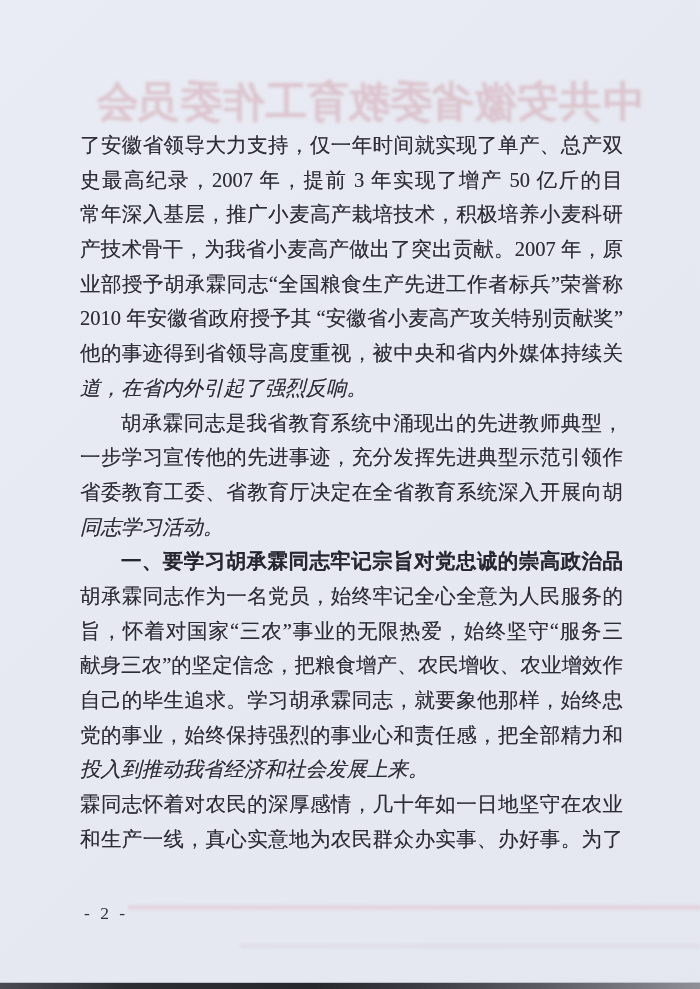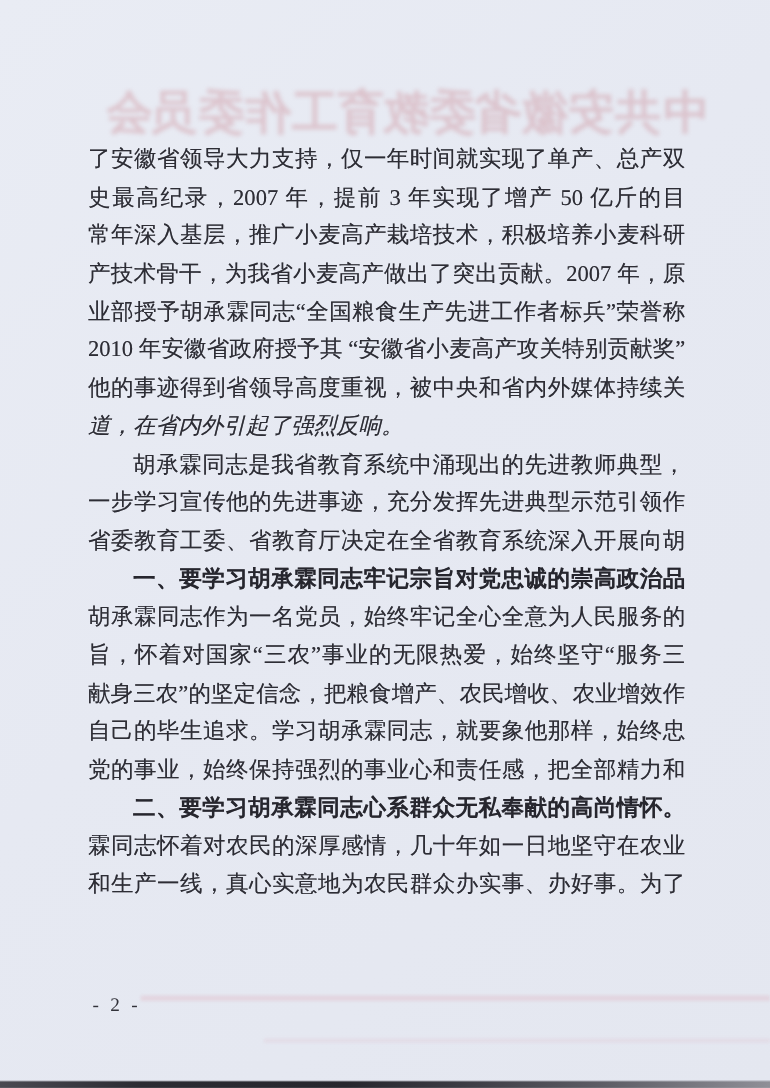--- a/index.html
+++ b/index.html
@@ -112,27 +112,28 @@
       <div class="line"><span>史最高纪录，2007 年，提前 3 年实现了增产 50 亿斤的目标。他</span></div>
       <div class="line"><span>常年深入基层，推广小麦高产栽培技术，积极培养小麦科研和生</span></div>
       <div class="line"><span>产技术骨干，为我省小麦高产做出了突出贡献。2007 年，原农</span></div>
       <div class="line"><span>业部授予胡承霖同志“全国粮食生产先进工作者标兵”荣誉称号。</span></div>
       <div class="line"><span>2010 年安徽省政府授予其 “安徽省小麦高产攻关特别贡献奖” 。</span></div>
       <div class="line"><span>他的事迹得到省领导高度重视，被中央和省内外媒体持续关注报</span></div>
       <div class="line last"><span>道，在省内外引起了强烈反响。</span></div>
       <div class="line indent"><span>胡承霖同志是我省教育系统中涌现出的先进教师典型，为进</span></div>
       <div class="line"><span>一步学习宣传他的先进事迹，充分发挥先进典型示范引领作用，</span></div>
       <div class="line"><span>省委教育工委、省教育厅决定在全省教育系统深入开展向胡承霖</span></div>
+      <div class="line last"><span>同志学习活动。</span></div>
       <div class="line indent"><span class="bold">一、要学习胡承霖同志牢记宗旨对党忠诚的崇高政治品德。</span></div>
       <div class="line"><span>胡承霖同志作为一名党员，始终牢记全心全意为人民服务的宗</span></div>
       <div class="line"><span>旨，怀着对国家“三农”事业的无限热爱，始终坚守“服务三农、</span></div>
       <div class="line"><span>献身三农”的坚定信念，把粮食增产、农民增收、农业增效作为</span></div>
       <div class="line"><span>自己的毕生追求。学习胡承霖同志，就要象他那样，始终忠诚于</span></div>
       <div class="line"><span>党的事业，始终保持强烈的事业心和责任感，把全部精力和劲头</span></div>
-      <div class="line indent"><span class="bold">二、要学习胡承霖同志心系群众无私奉献的高尚情怀。</span></div>
+      <div class="line last"><span>投入到推动我省经济和社会发展上来。</span></div>
       <div class="line"><span>霖同志怀着对农民的深厚感情，几十年如一日地坚守在农业科研</span></div>
       <div class="line"><span>和生产一线，真心实意地为农民群众办实事、办好事。为了小麦</span></div>
     </div>
 
   <div class="page-num">- 2 -</div>
 
   <div class="pink-streak"></div>
   <div class="pink-streak2"></div>
   <div class="scan-edge"></div>
 

